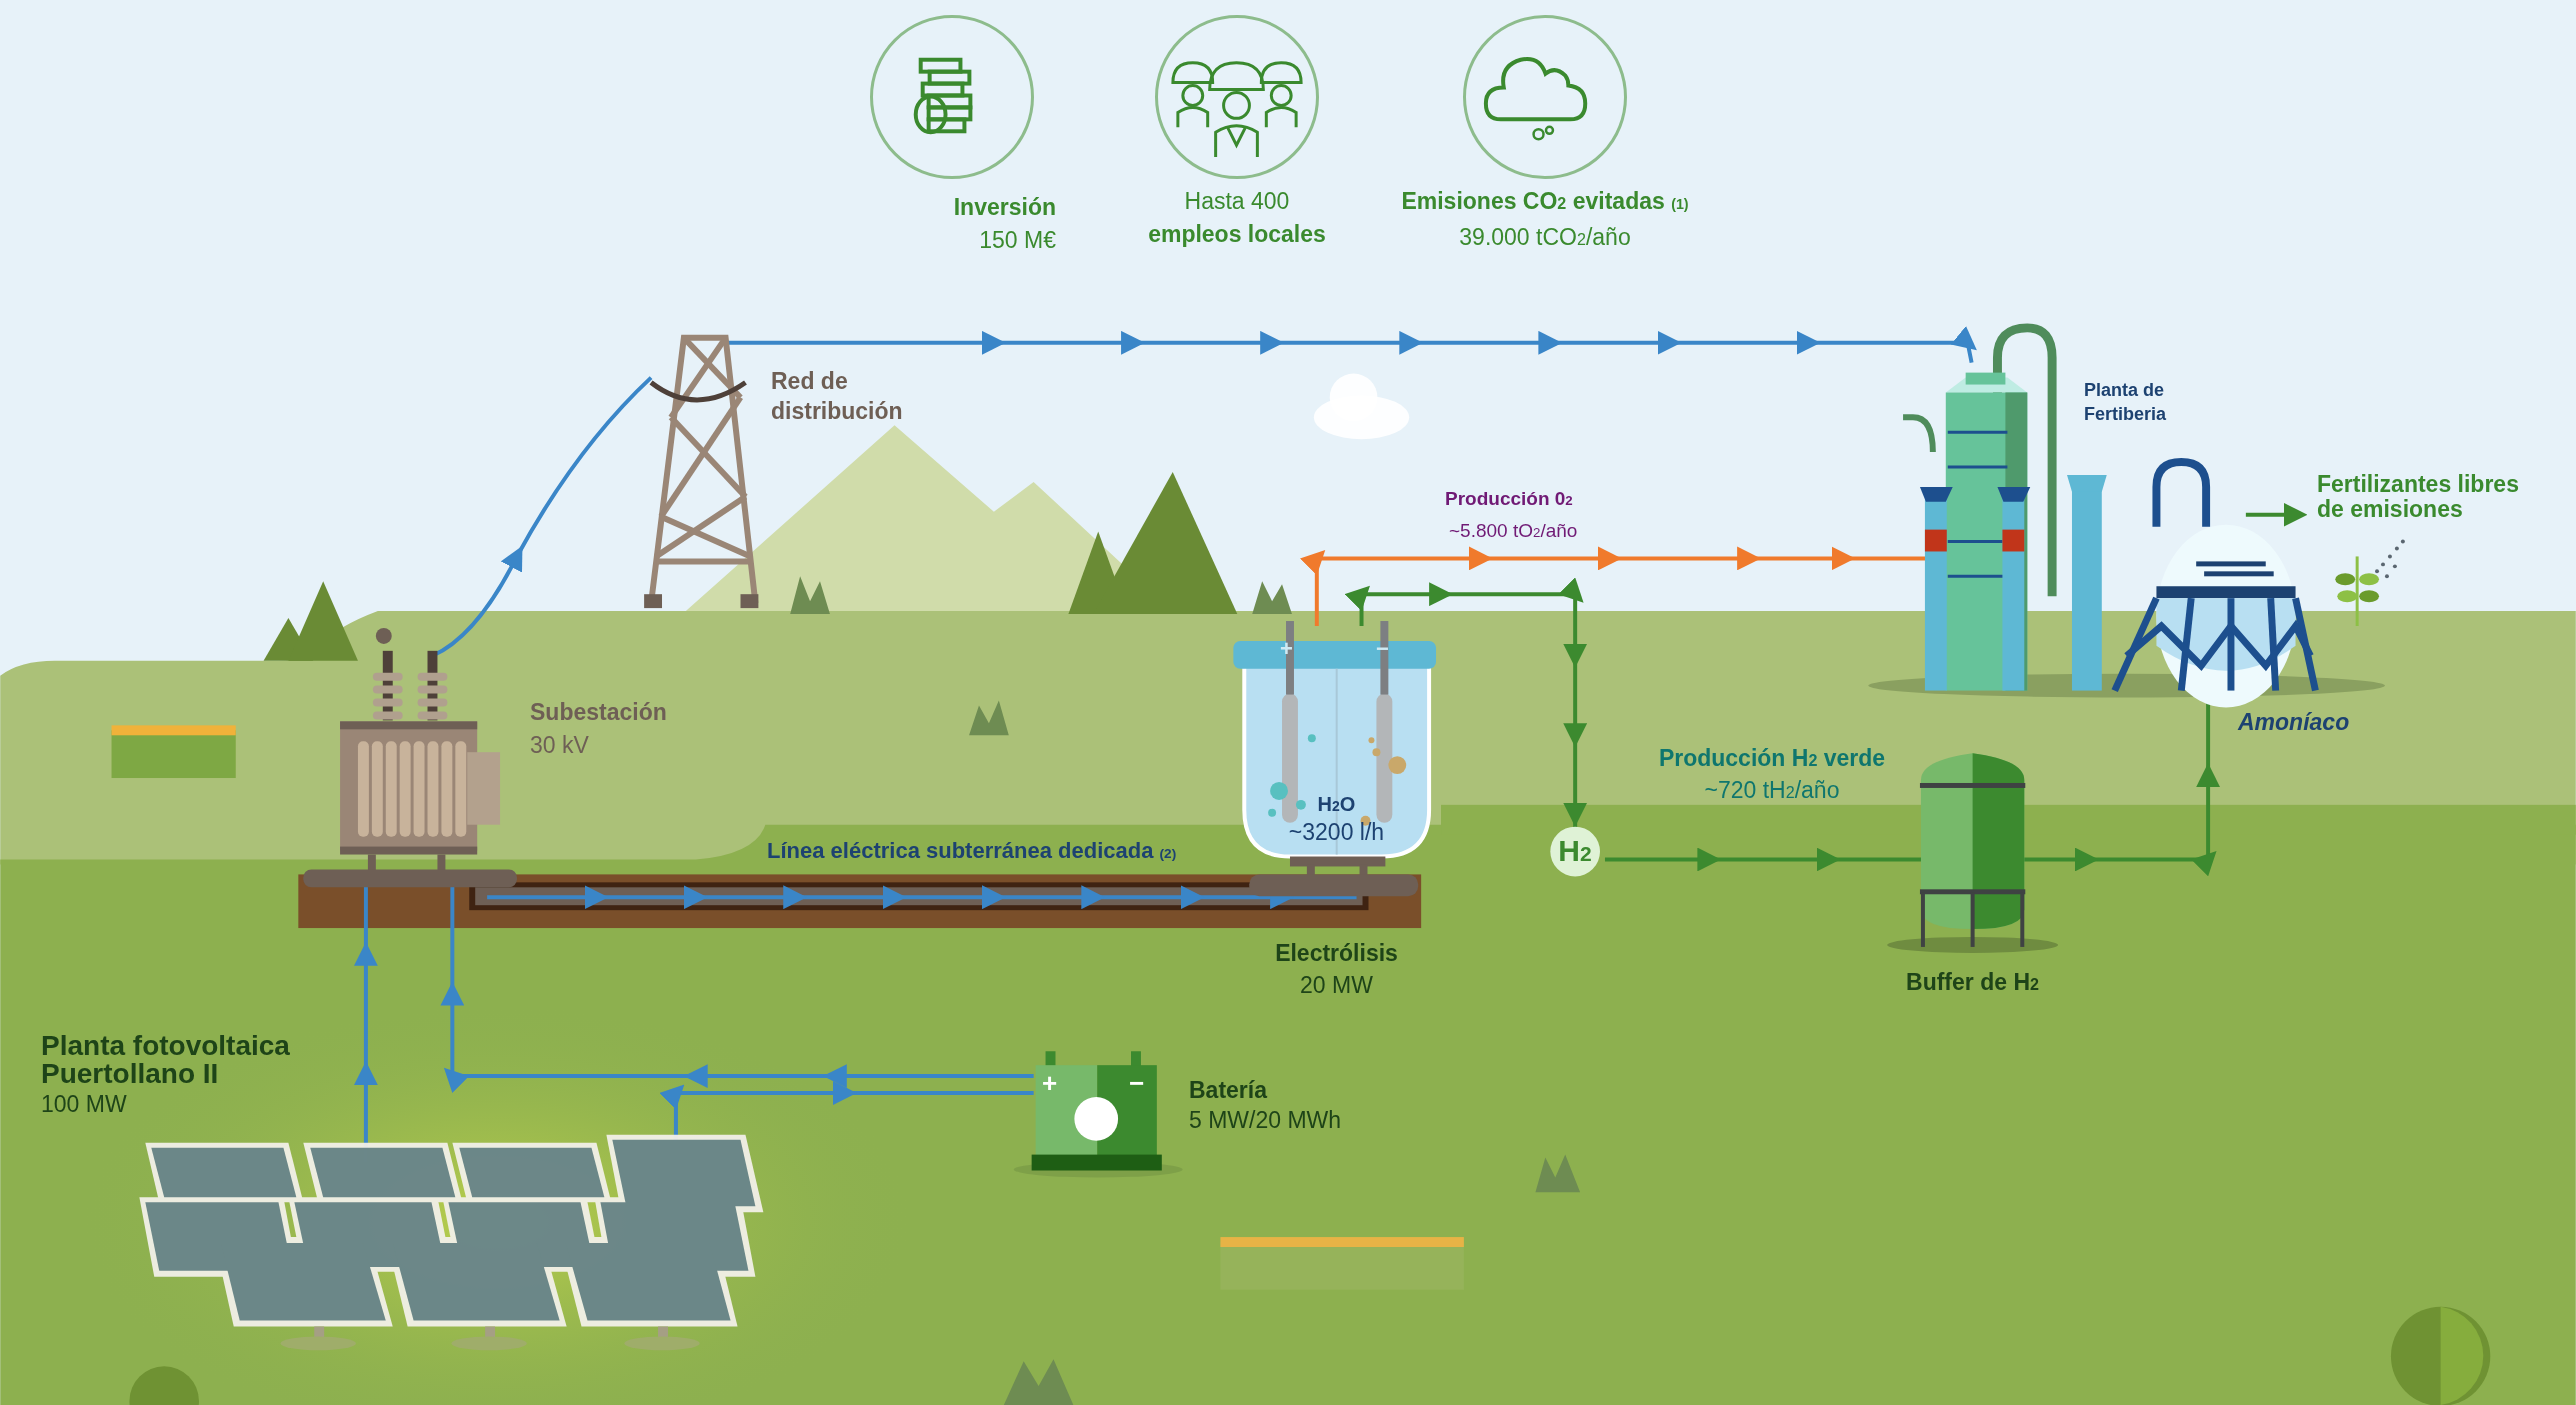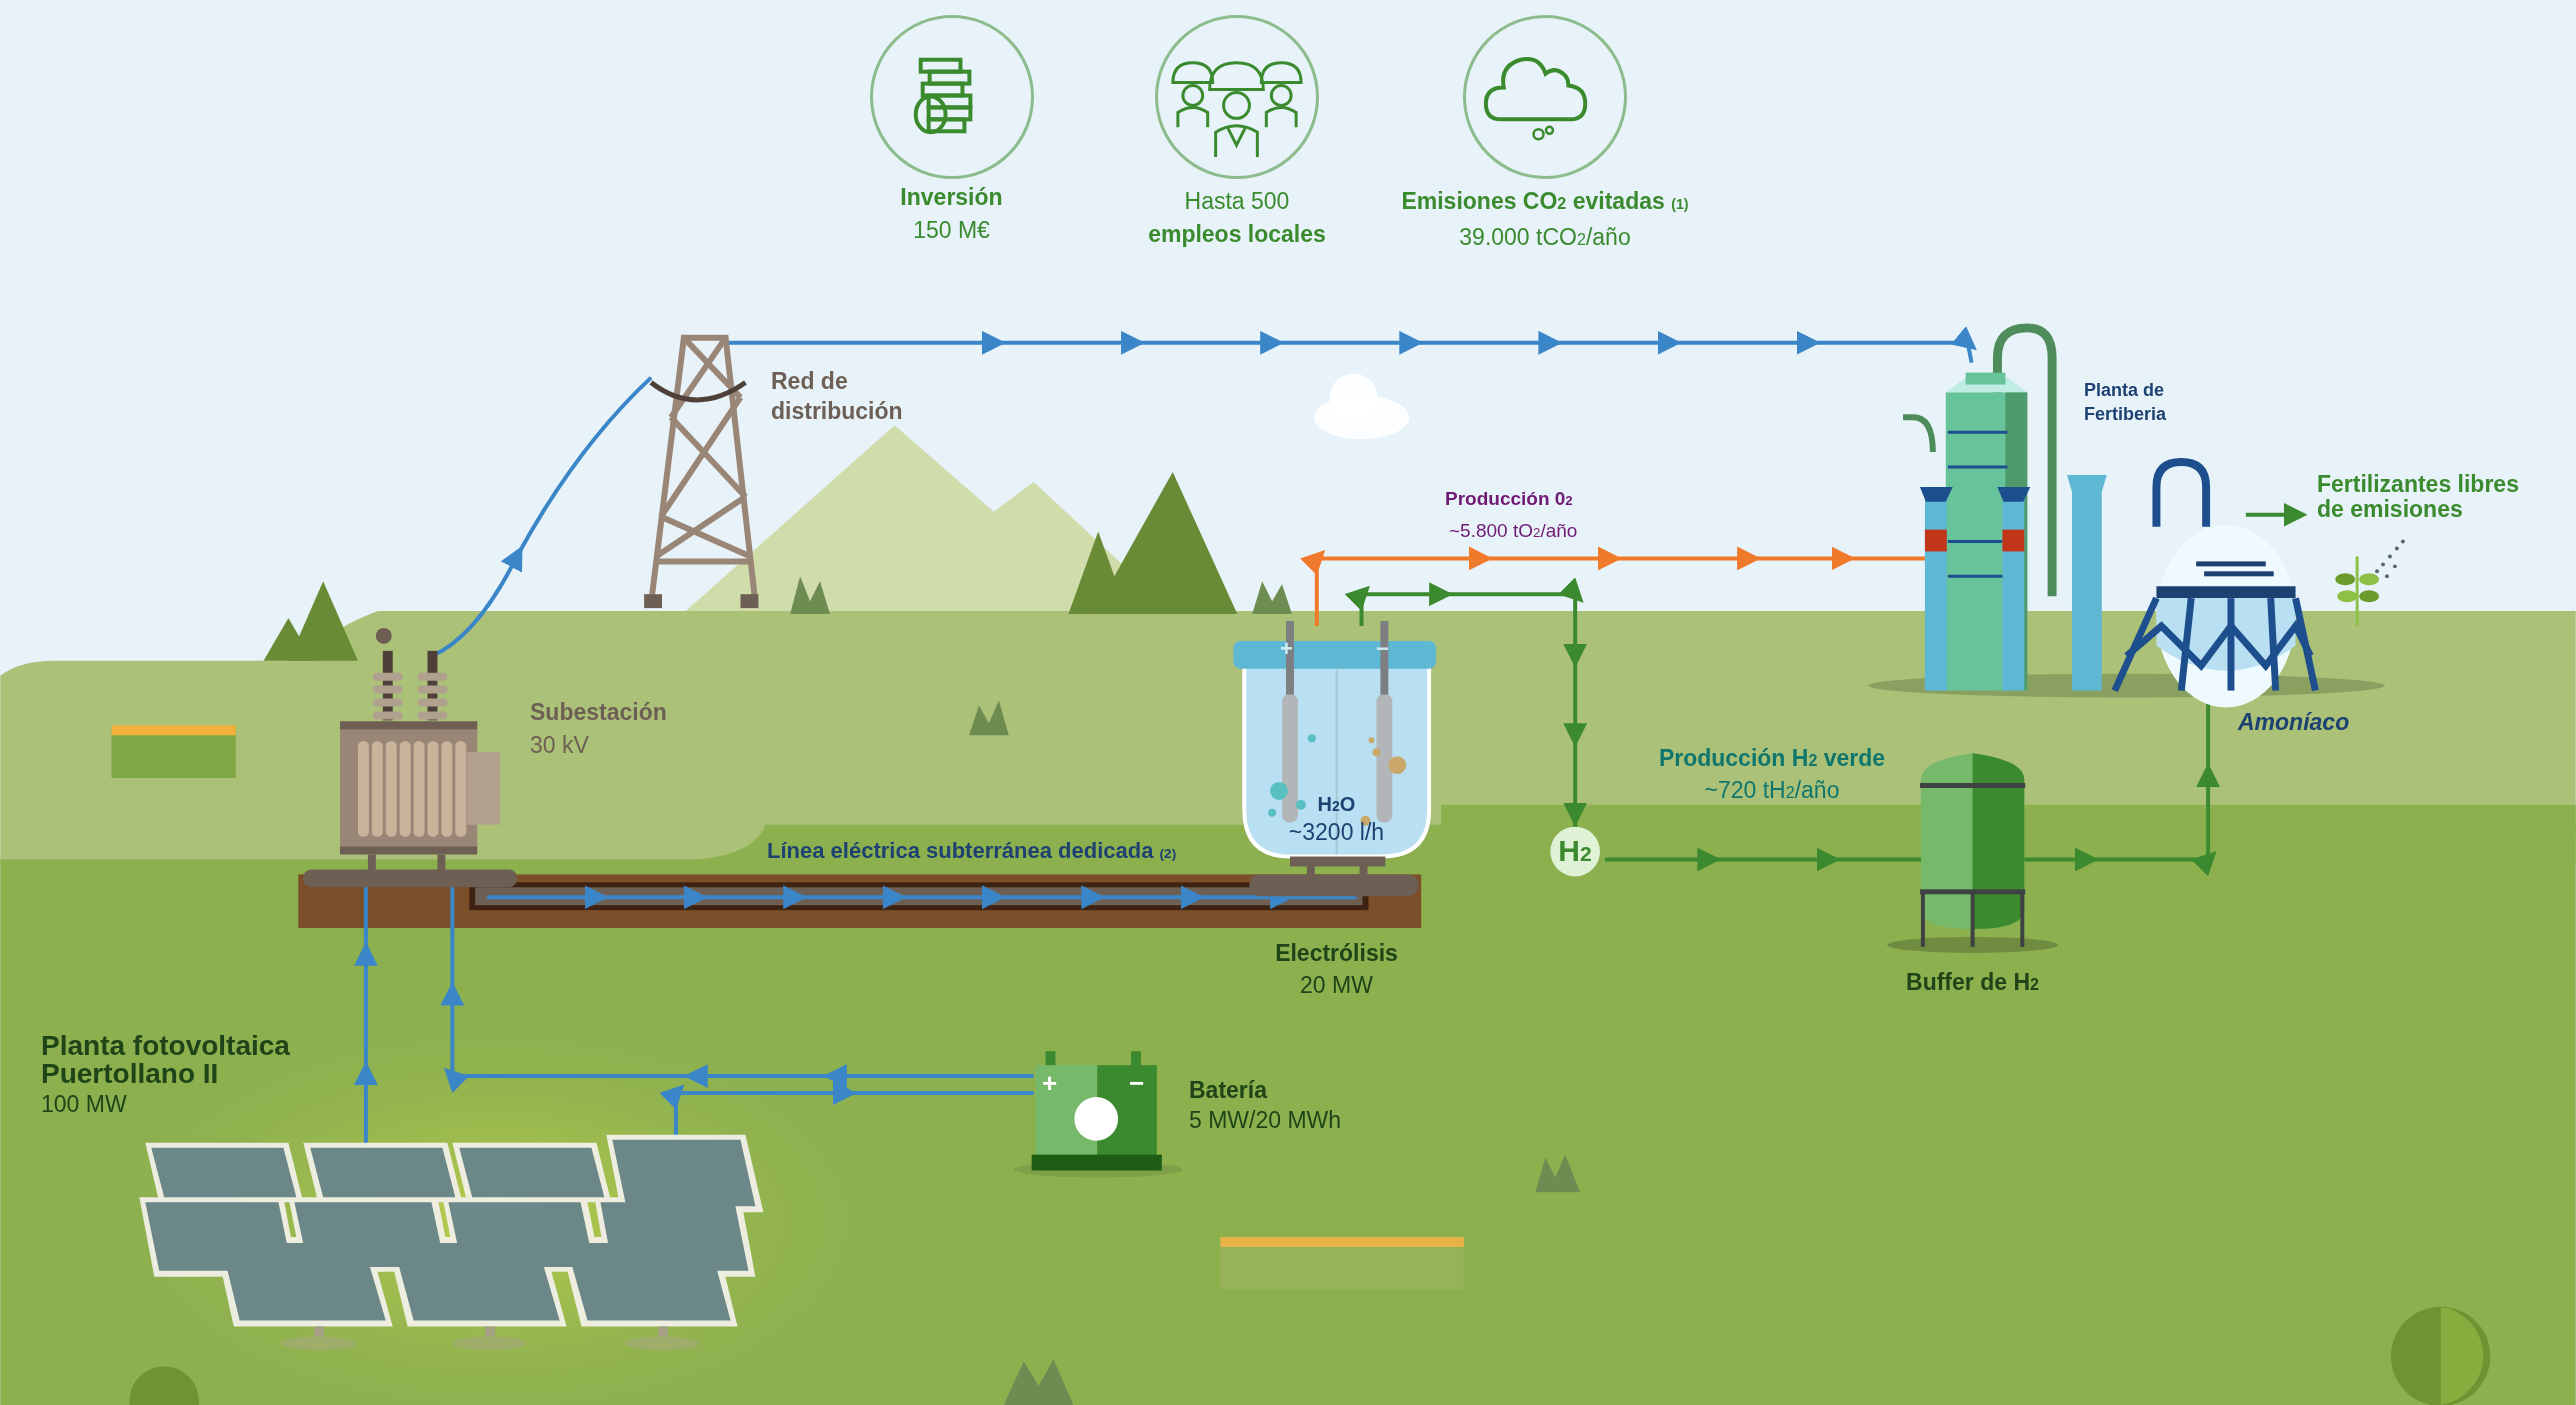--- a/index.html
+++ b/index.html
@@ -314,26 +314,26 @@
   </svg>
 </div>
 <div style="position:absolute;left:1463px;top:15px;width:164px;height:164px;border:3px solid #8dbc8c;border-radius:50%;box-sizing:border-box;">
   <svg width="158" height="158" viewBox="0 0 159 159">
     <path d="M35,102 Q20,102 20,86 Q20,70 38,70 Q34,48 55,42 Q74,38 80,56 Q90,48 100,58 Q103,62 103,68 Q120,70 120,86 Q120,102 105,102 Z" fill="none" stroke="#3a8a2e" stroke-width="4"></path>
     <circle cx="73" cy="117" r="5" fill="none" stroke="#3a8a2e" stroke-width="2.5"></circle>
     <circle cx="84" cy="113" r="3.5" fill="none" stroke="#3a8a2e" stroke-width="2.5"></circle>
   </svg>
 </div>
 
-<div class="stat" style="left:847px;top:181px;width:209px;">
+<div class="stat" style="left:847px;top:191px;width:209px;text-align:right;">
   <div class="t">Inversión</div>
   <div>150 M€</div>
 </div>
 <div class="stat" style="left:1113px;top:185px;width:248px;">
-  <div>Hasta 500</div>
+  <div>Hasta 400</div>
   <div class="t">empleos locales</div>
 </div>
 <div class="stat" style="left:1371px;top:185px;width:348px;">
   <div class="t"><span>Emisiones CO</span><span class="sub">2</span><span> evitadas </span><span class="note">(1)</span></div>
   <div><span>39.000 tCO</span><span class="sub">2</span><span>/año</span></div>
 </div>
 
 <div class="lbl b" style="left:771px;top:366px;color:#6e5f55;font-size:23px;line-height:30px;">
   <div>Red de</div>
   <div>distribución</div>

